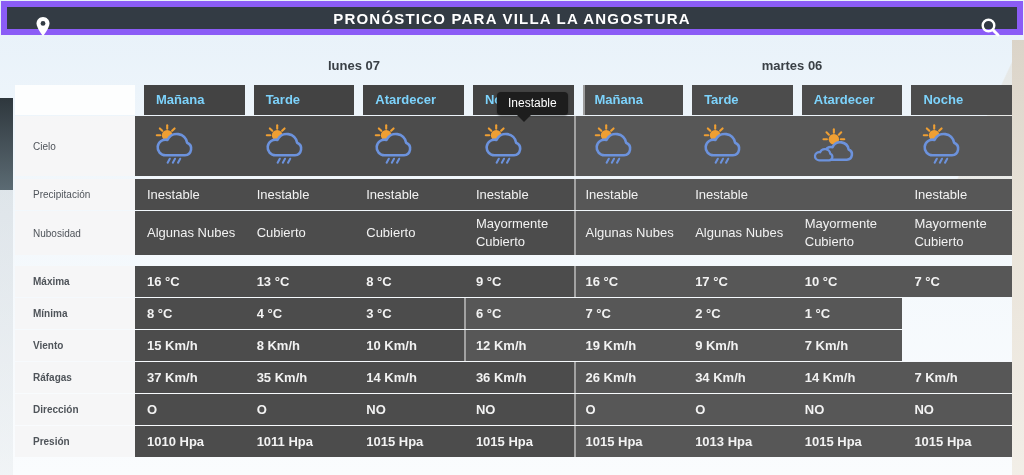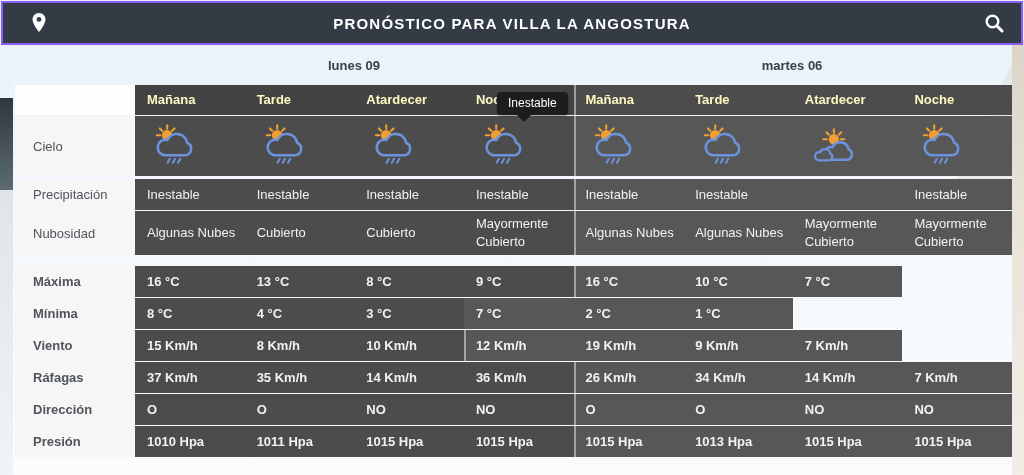--- a/index.html
+++ b/index.html
@@ -15,22 +15,22 @@
                    background:linear-gradient(180deg,#0d161c,#41525b); opacity:.85; }
   .bg-left-soft  { left:0; top:190px; width:13px; height:285px;
                    background:linear-gradient(180deg,#c6ced4,#e4e9ec); opacity:.45; }
   .bg-right-tan  { right:0; top:40px; width:12px; height:435px;
                    background:linear-gradient(180deg,#d7ccbc 0%,#e6ddcf 40%,#f0ebe2 100%); opacity:.8; }
   .bg-right-diag { right:12px; top:40px; width:70px; height:160px;
                    background:linear-gradient(115deg,transparent 55%,#ded4c4 56%); opacity:.35; }
 
   
   .app-header {
-    position:absolute; left:1px; top:1px; width:1022px; height:44px;
-    background:#333b44; border:2px solid #8b5cf6;
+    position:absolute; left:1px; top:1px; width:1022px; height:34px;
+    background:#333b44; border:6px solid #8b5cf6;
     display:flex; align-items:center; justify-content:center;
   }
   .app-title {
     color:#ffffff; font-weight:bold; font-size:15px; letter-spacing:1.2px;
   }
   .pin-btn { position:absolute; left:26px; top:9px; width:20px; height:22px; cursor:pointer; }
   .search-btn { position:absolute; right:16px; top:9px; width:22px; height:22px; cursor:pointer; }
 
   
   .day-label {
@@ -43,34 +43,34 @@
   
   .forecast-table { position:absolute; left:15px; top:85px; width:997px; }
   .f-row { display:grid; grid-template-columns:120px repeat(8,1fr); margin-bottom:1px; }
   .row-header { height:30px; }
   .row-cielo  { height:60px; margin-bottom:3px; }
   .row-precip { height:31px; }
   .row-nubos  { height:44px; margin-bottom:11px; }
   .row-std    { height:31px;font-weight:bold; }
 
   .label-cell {
-    background:rgba(245,246,247,.95); color:#4f545a; font-size:13px;
+    background:rgba(245,246,247,.95); color:#4f545a; font-size:10px;
     display:flex; align-items:center; padding-left:18px;
   }
   .row-header .label-cell { background:rgba(253,254,254,.98); }
 
   .data-cell {
     color:#f2f2f2; font-size:13px; line-height:1.35;
     display:flex; align-items:center; padding-left:12px; padding-right:6px;
   }
   .c-lun { background:#4c4c4c; }
   .c-mar { background:#575757; }
   .row-header .c-lun { background:#434343; }
   .row-header .c-mar { background:#4c4c4c; }
-  .row-header .data-cell { font-weight:bold; color:#fef9c3; }
+  .row-header .data-cell { font-weight:bold; color:#7dd3fc;margin-left:9px; }
   .day-first { box-shadow:inset 2px 0 0 rgba(255,255,255,.45); }
   .icon-cell { justify-content:flex-start; padding-left:14px; cursor:pointer; }
 
   
   .tooltip {
     position:absolute; left:497px; top:92px; z-index:10;
     background:#1d1d1d; color:#fff; font-size:12px;
     padding:4px 11px 5px; border-radius:4px; white-space:nowrap;
     box-shadow:0 1px 2px rgba(0,0,0,.4);
   }
@@ -96,21 +96,21 @@
   </span>
   <span class="app-title">PRONÓSTICO PARA VILLA LA ANGOSTURA</span>
   <span class="search-btn">
     <svg width="22" height="22" viewBox="0 0 22 22">
       <circle cx="9.5" cy="9.5" r="5.8" fill="none" stroke="#ffffff" stroke-width="2.4"></circle>
       <line x1="13.8" y1="13.8" x2="19" y2="19" stroke="#ffffff" stroke-width="3" stroke-linecap="round"></line>
     </svg>
   </span>
 </div>
 
-<div class="day-label lunes">lunes 09</div>
+<div class="day-label lunes">lunes 07</div>
 <div class="day-label martes">martes 06</div>
 
 <div class="forecast-table">
     <div class="f-row row-header">
       <div class="label-cell"></div>
       <div class="data-cell c-lun">Mañana</div>
       <div class="data-cell c-lun">Tarde</div>
       <div class="data-cell c-lun">Atardecer</div>
       <div class="data-cell c-lun">Noche</div>
       <div class="data-cell c-mar day-first">Mañana</div>
@@ -283,28 +283,30 @@
       <div class="data-cell c-mar">Mayormente Cubierto</div>
       <div class="data-cell c-mar">Mayormente Cubierto</div>
     </div>
     <div class="f-row row-std">
       <div class="label-cell">Máxima</div>
       <div class="data-cell c-lun">16 °C</div>
       <div class="data-cell c-lun">13 °C</div>
       <div class="data-cell c-lun">8 °C</div>
       <div class="data-cell c-lun">9 °C</div>
       <div class="data-cell c-mar day-first">16 °C</div>
+      <div class="data-cell c-mar">17 °C</div>
       <div class="data-cell c-mar">10 °C</div>
       <div class="data-cell c-mar">7 °C</div>
     </div>
     <div class="f-row row-std">
       <div class="label-cell">Mínima</div>
       <div class="data-cell c-lun">8 °C</div>
       <div class="data-cell c-lun">4 °C</div>
       <div class="data-cell c-lun">3 °C</div>
+      <div class="data-cell c-mar day-first">6 °C</div>
       <div class="data-cell c-mar">7 °C</div>
       <div class="data-cell c-mar">2 °C</div>
       <div class="data-cell c-mar">1 °C</div>
     </div>
     <div class="f-row row-std">
       <div class="label-cell">Viento</div>
       <div class="data-cell c-lun">15 Km/h</div>
       <div class="data-cell c-lun">8 Km/h</div>
       <div class="data-cell c-lun">10 Km/h</div>
       <div class="data-cell c-mar day-first">12 Km/h</div>

